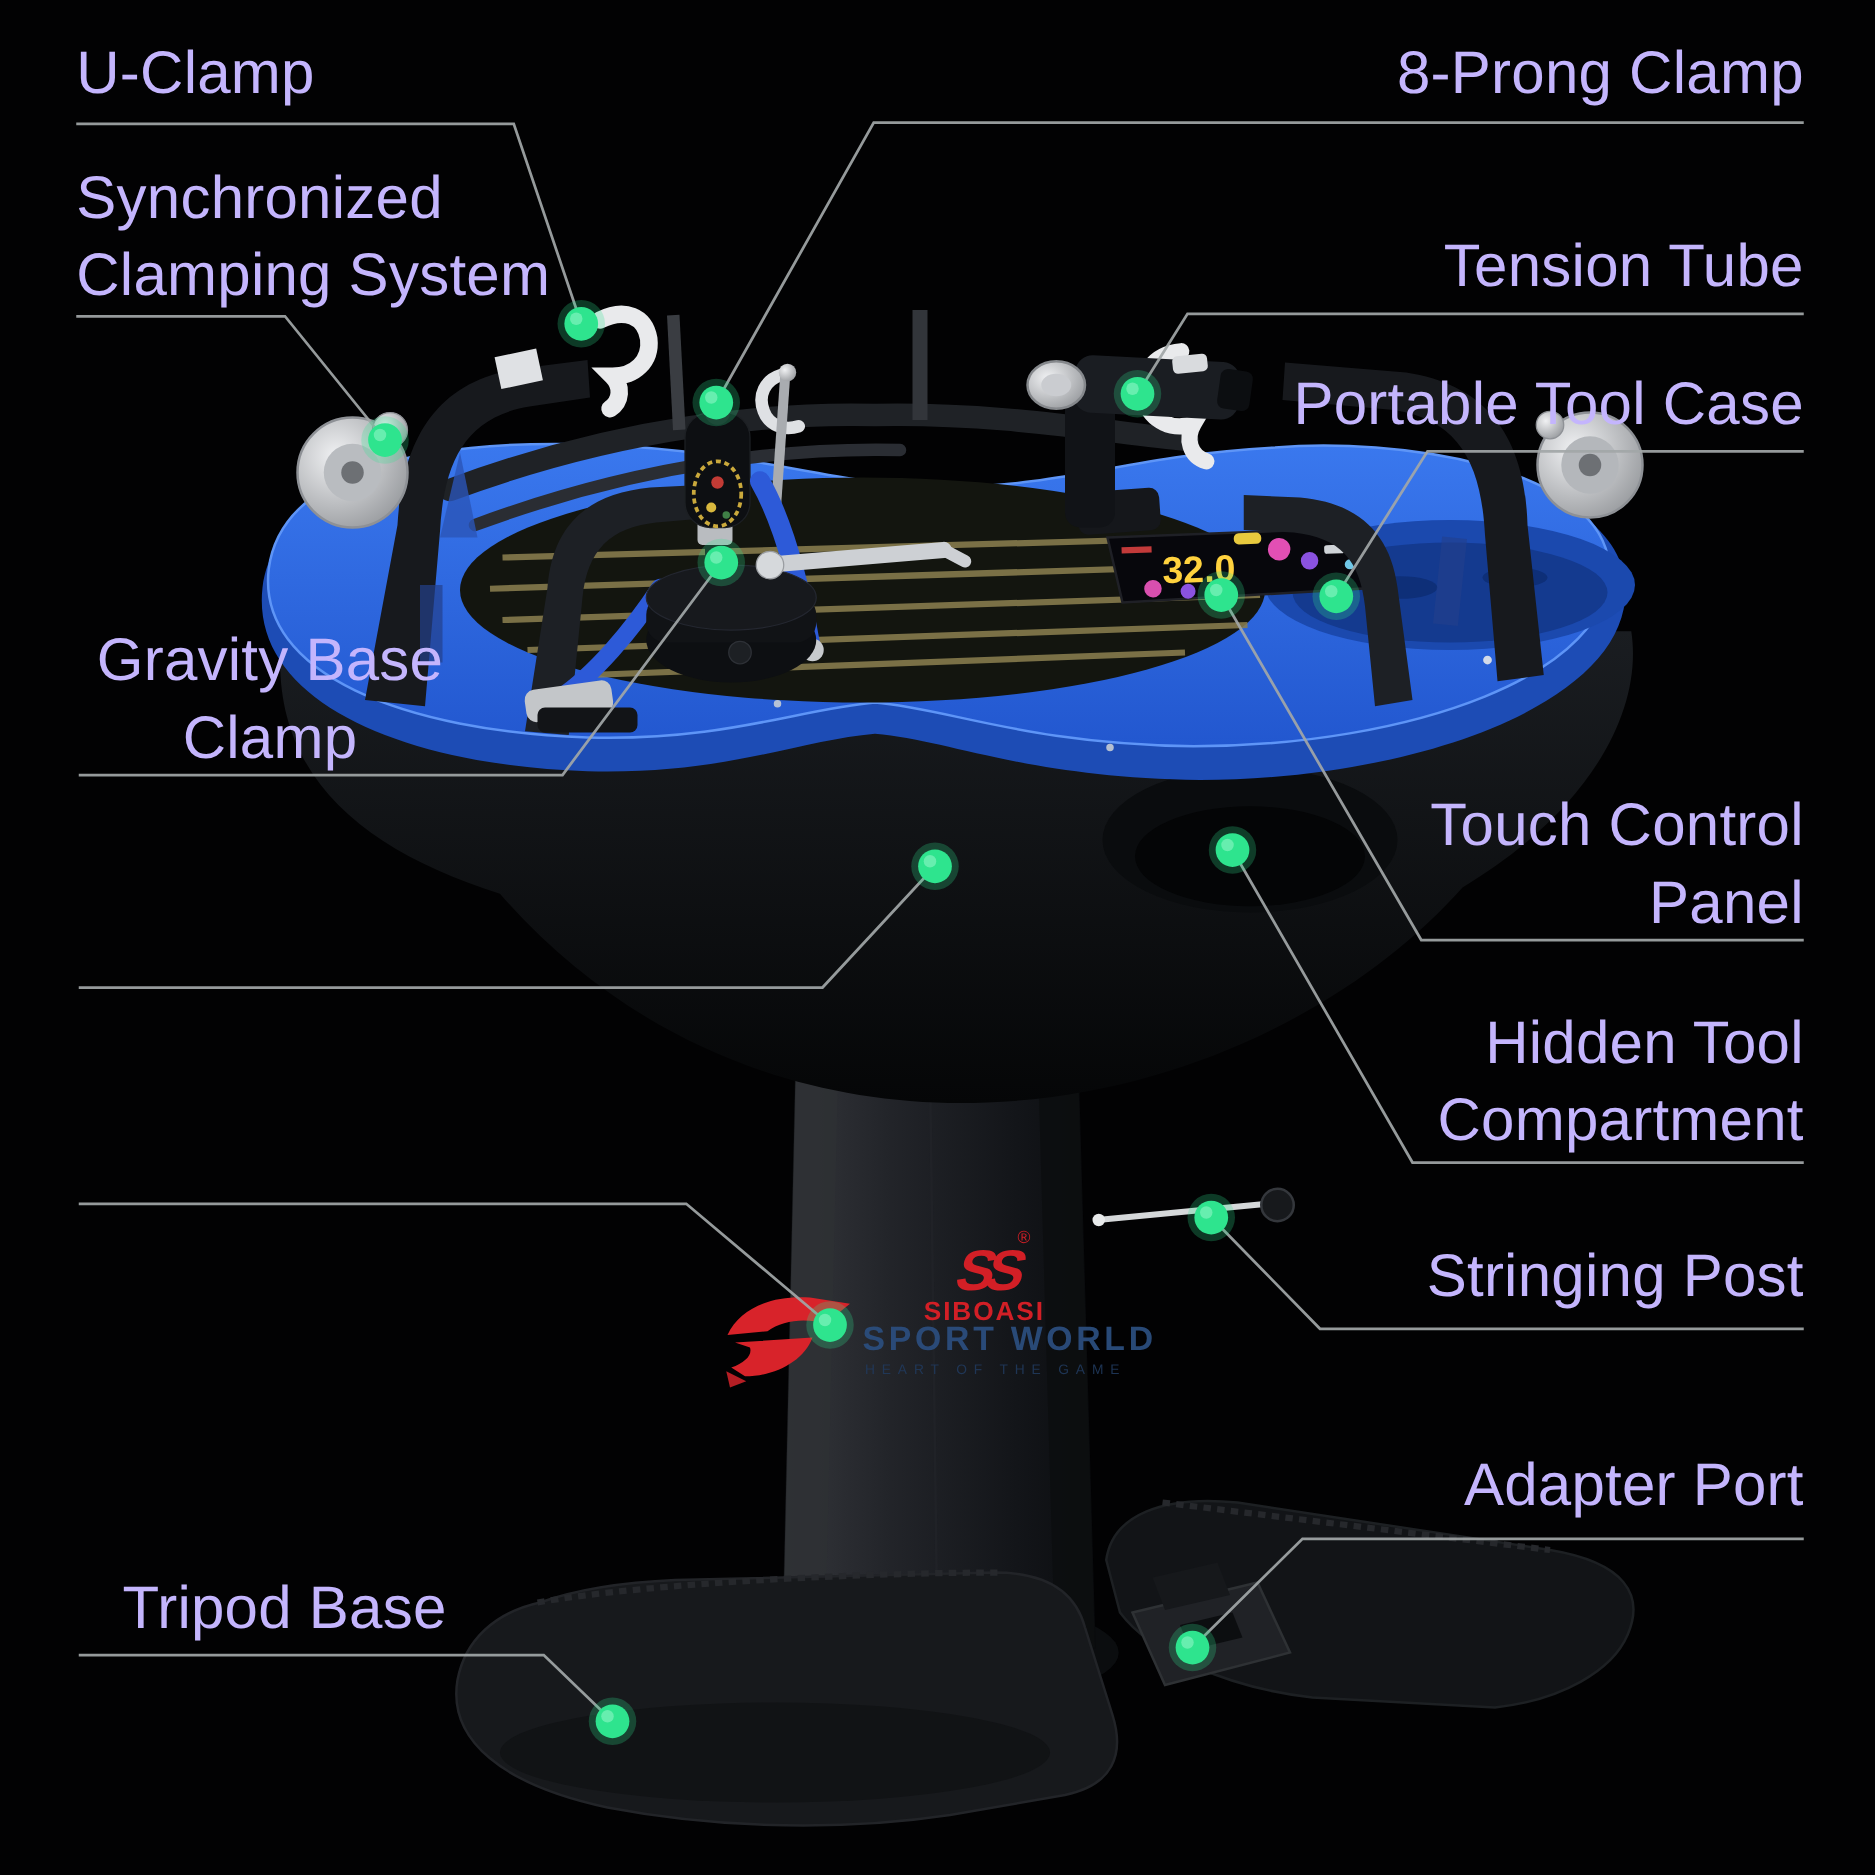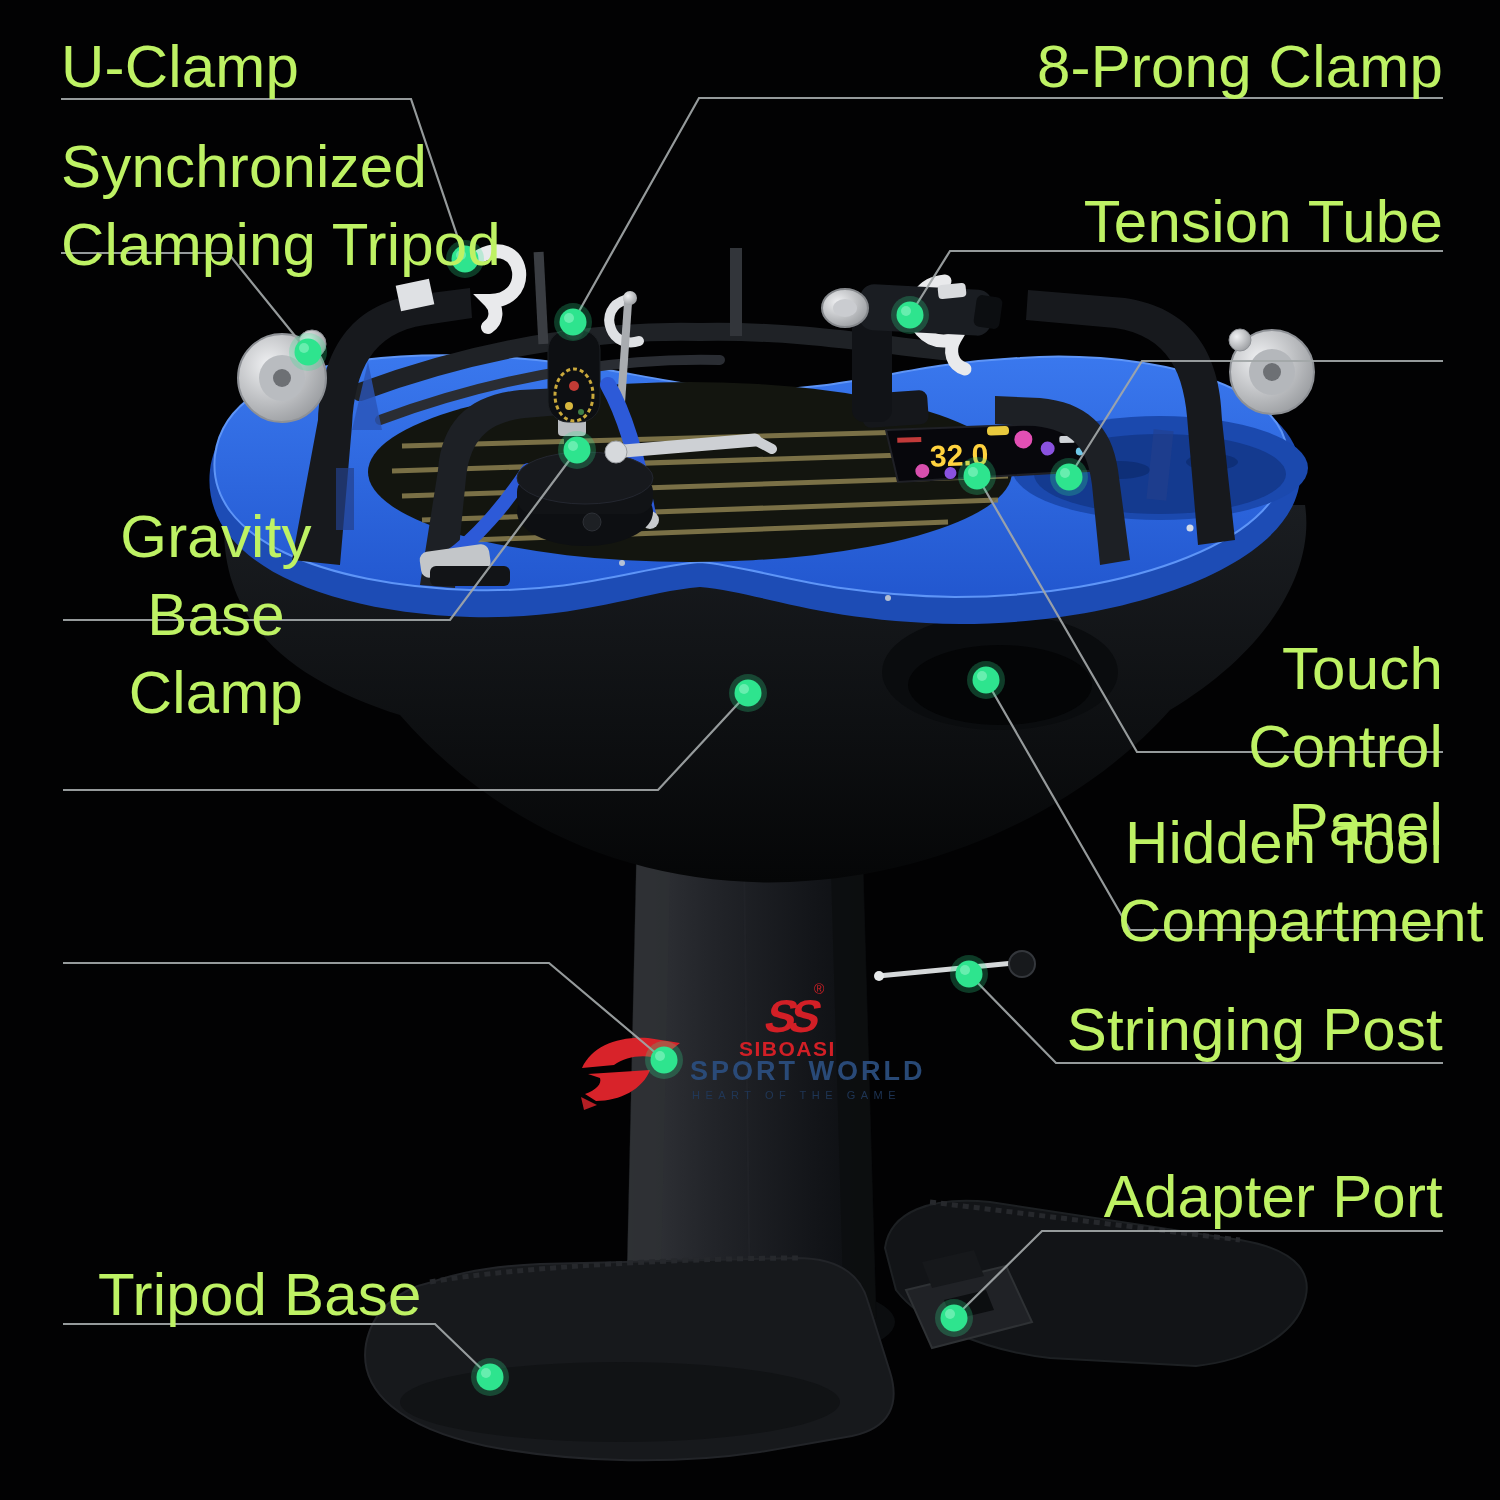--- a/index.html
+++ b/index.html
@@ -2,21 +2,21 @@
 <html><head>
 <meta charset="utf-8">
 <style>
   html,body{margin:0;padding:0;background:#000;}
   #canvas{
     position:relative;width:1500px;height:1500px;background:#020203;
     font-family:"Liberation Sans", sans-serif;overflow:hidden;
   }
   #art{position:absolute;left:0;top:0;width:1500px;height:1500px;}
   .callout{
-    position:absolute;color:#bef264;font-size:60px;line-height:1.3;
+    position:absolute;color:#c4b5fd;font-size:48px;line-height:1.3;
     letter-spacing:.2px;font-weight:400;white-space:normal;
   }
   .co-right{text-align:right;right:57px;}
   .co-u{left:61px;top:28px;}
   .co-sync{left:61px;top:128px;width:440px;}
   .co-grav{left:61px;top:498px;width:310px;text-align:center;}
   .co-lift{left:61px;top:727px;}
   .co-cent{left:61px;top:900px;}
   .co-trip{left:61px;top:1256px;margin-left:37px;}
   .co-4p{top:28px;}
@@ -294,22 +294,23 @@
         </g>
       <g>
           <circle cx="954" cy="1318" r="19" fill="#2ee48e" opacity="0.25"></circle>
           <circle cx="954" cy="1318" r="13.5" fill="#2ee48e"></circle>
           <circle cx="950" cy="1314" r="5" fill="#8df5c4" opacity="0.6"></circle>
         </g>
     </g>
   </svg>
 
   <div class="callout co-u">U-Clamp</div>
-  <div class="callout co-sync">Synchronized Clamping Tripod</div>
+  <div class="callout co-sync">Synchronized Clamping System</div>
   <div class="callout co-grav">Gravity Base Clamp</div>
   <div class="callout co-trip">Tripod Base</div>
   <div class="callout co-right co-4p">8-Prong Clamp</div>
   <div class="callout co-right co-tens">Tension Tube</div>
+  <div class="callout co-right co-port">Portable Tool Case</div>
   <div class="callout co-right co-touch">Touch Control Panel</div>
   <div class="callout co-right co-hid">Hidden Tool Compartment</div>
   <div class="callout co-right co-str">Stringing Post</div>
   <div class="callout co-right co-adap">Adapter Port</div>
 </div>
 
 </body></html>

